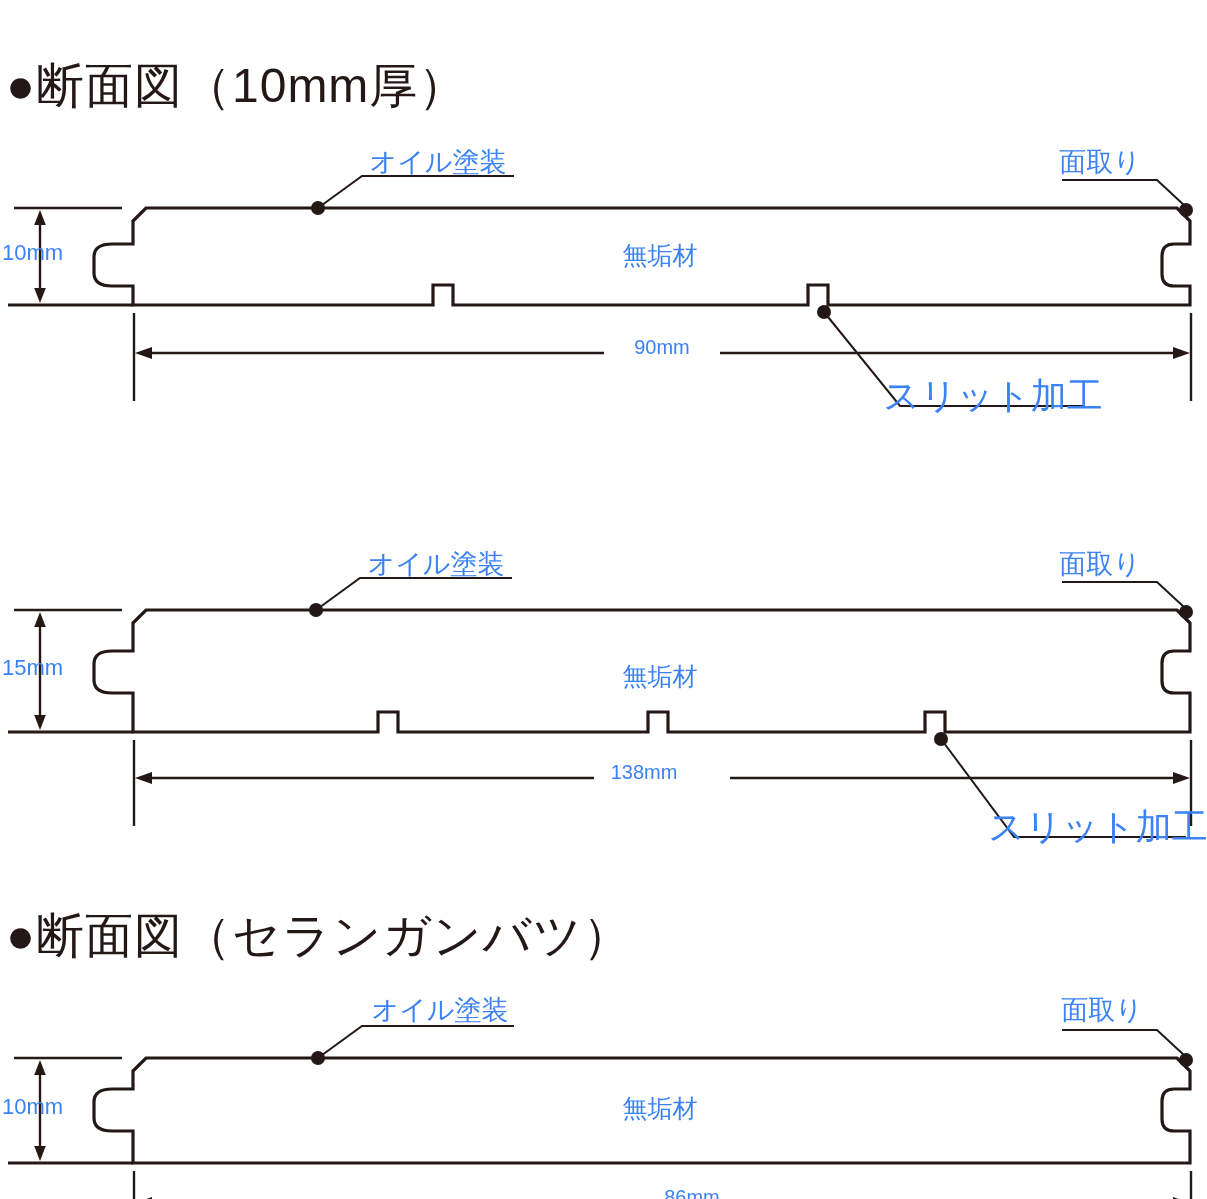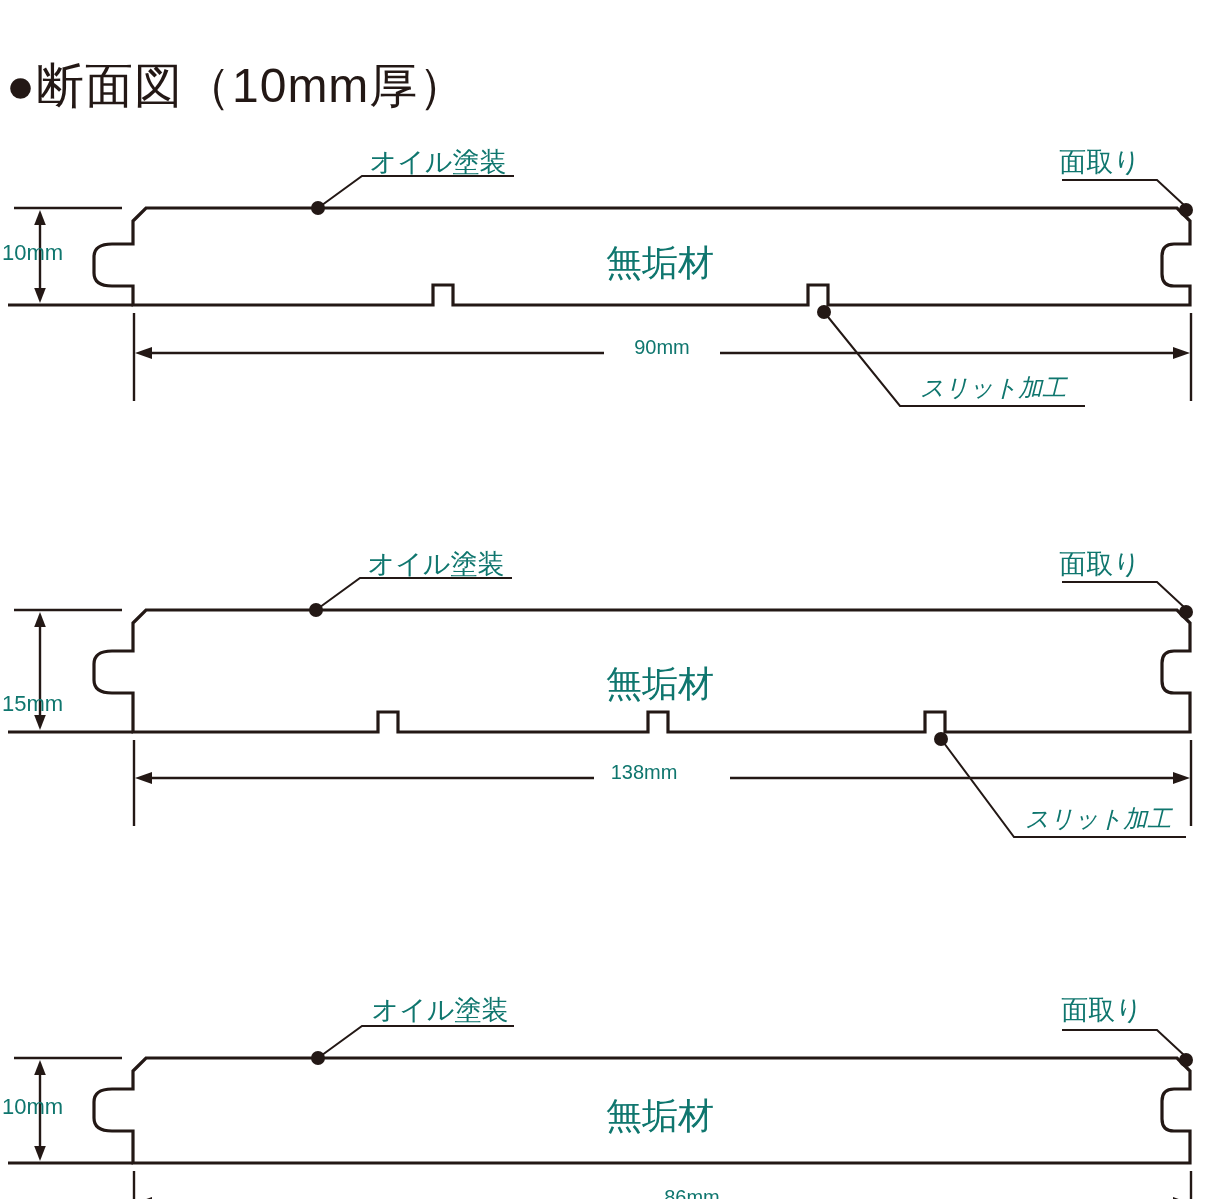--- a/index.html
+++ b/index.html
@@ -1,26 +1,26 @@
 <!DOCTYPE html>
 <html><head>
 <meta charset="utf-8">
 <style>
   html,body{margin:0;padding:0;background:#ffffff;}
   #stage{position:relative;width:1207px;height:1199px;background:#ffffff;overflow:hidden;
          font-family:"Liberation Sans","DejaVu Sans",sans-serif;color:#231815;margin-top:48px;}
   #diagram-svg{position:absolute;left:0;top:0;}
   .sec-title{position:absolute;left:6px;margin:0;font-size:48px;font-weight:500;
              letter-spacing:1px;white-space:nowrap;color:#231815;}
-  .lbl{position:absolute;white-space:nowrap;color:#0f766e;}
+  .lbl{position:absolute;white-space:nowrap;color:#3b82f6;}
   .callout{font-size:27px;transform:translateX(-50%);}
-  .material{font-size:36px;transform:translateX(-50%);}
+  .material{font-size:25px;transform:translateX(-50%);}
   .thickness{font-size:22px;left:2px;}
   .widthdim{font-size:20px;transform:translateX(-50%);}
-  .slit{font-size:24px;transform:translateX(-50%);font-style:italic;}
+  .slit{font-size:36px;transform:translateX(-50%);}
 </style>
 </head>
 <body>
 
 <div id="stage">
   <svg id="diagram-svg" width="1207" height="1199" viewBox="0 0 1207 1199">
       <path d="M 133 173 L 146 160 L 1177 160 L 1190 173 L 1190 196 L 1174 196 Q 1162 196 1162 208 L 1162 226 Q 1162 238 1174 238 L 1190 238 L 1190 257 L 828 257 L 828 237 L 808 237 L 808 257 L 453 257 L 453 237 L 433 237 L 433 257 L 133 257 L 133 238 L 112 238 Q 94 238 94 225 L 94 209 Q 94 196 112 196 L 133 196 Z" fill="none" stroke="#231815" stroke-width="3.2" stroke-linejoin="miter"></path>
       <polyline points="318,160 362,128 514,128" fill="none" stroke="#231815" stroke-width="2"></polyline>
       <circle cx="318" cy="160" r="7" fill="#231815"></circle>
       <polyline points="1062,132 1157,132 1185,158" fill="none" stroke="#231815" stroke-width="2"></polyline>
@@ -78,22 +78,23 @@
   <div class="lbl callout" style="left:438px;top:96px">オイル塗装</div>
   <div class="lbl callout" style="left:1100px;top:96px">面取り</div>
   <div class="lbl material" style="left:660px;top:191px">無垢材</div>
   <div class="lbl thickness" style="top:192px">10mm</div>
   <div class="lbl widthdim" style="left:662px;top:288px">90mm</div>
   <div class="lbl slit" style="left:993px;top:324px">スリット加工</div>
 
   <div class="lbl callout" style="left:436px;top:498px">オイル塗装</div>
   <div class="lbl callout" style="left:1100px;top:498px">面取り</div>
   <div class="lbl material" style="left:660px;top:612px">無垢材</div>
-  <div class="lbl thickness" style="top:643px">15mm</div>
+  <div class="lbl thickness" style="top:607px">15mm</div>
   <div class="lbl widthdim" style="left:644px;top:713px">138mm</div>
   <div class="lbl slit" style="left:1098px;top:755px">スリット加工</div>
 
+  <h2 class="sec-title" style="top:856px">●断面図（セランガンバツ）</h2>
   <div class="lbl callout" style="left:440px;top:944px">オイル塗装</div>
   <div class="lbl callout" style="left:1102px;top:944px">面取り</div>
   <div class="lbl material" style="left:660px;top:1044px">無垢材</div>
   <div class="lbl thickness" style="top:1046px">10mm</div>
   <div class="lbl widthdim" style="left:692px;top:1138px">86mm</div>
 </div>
 
 </body></html>

